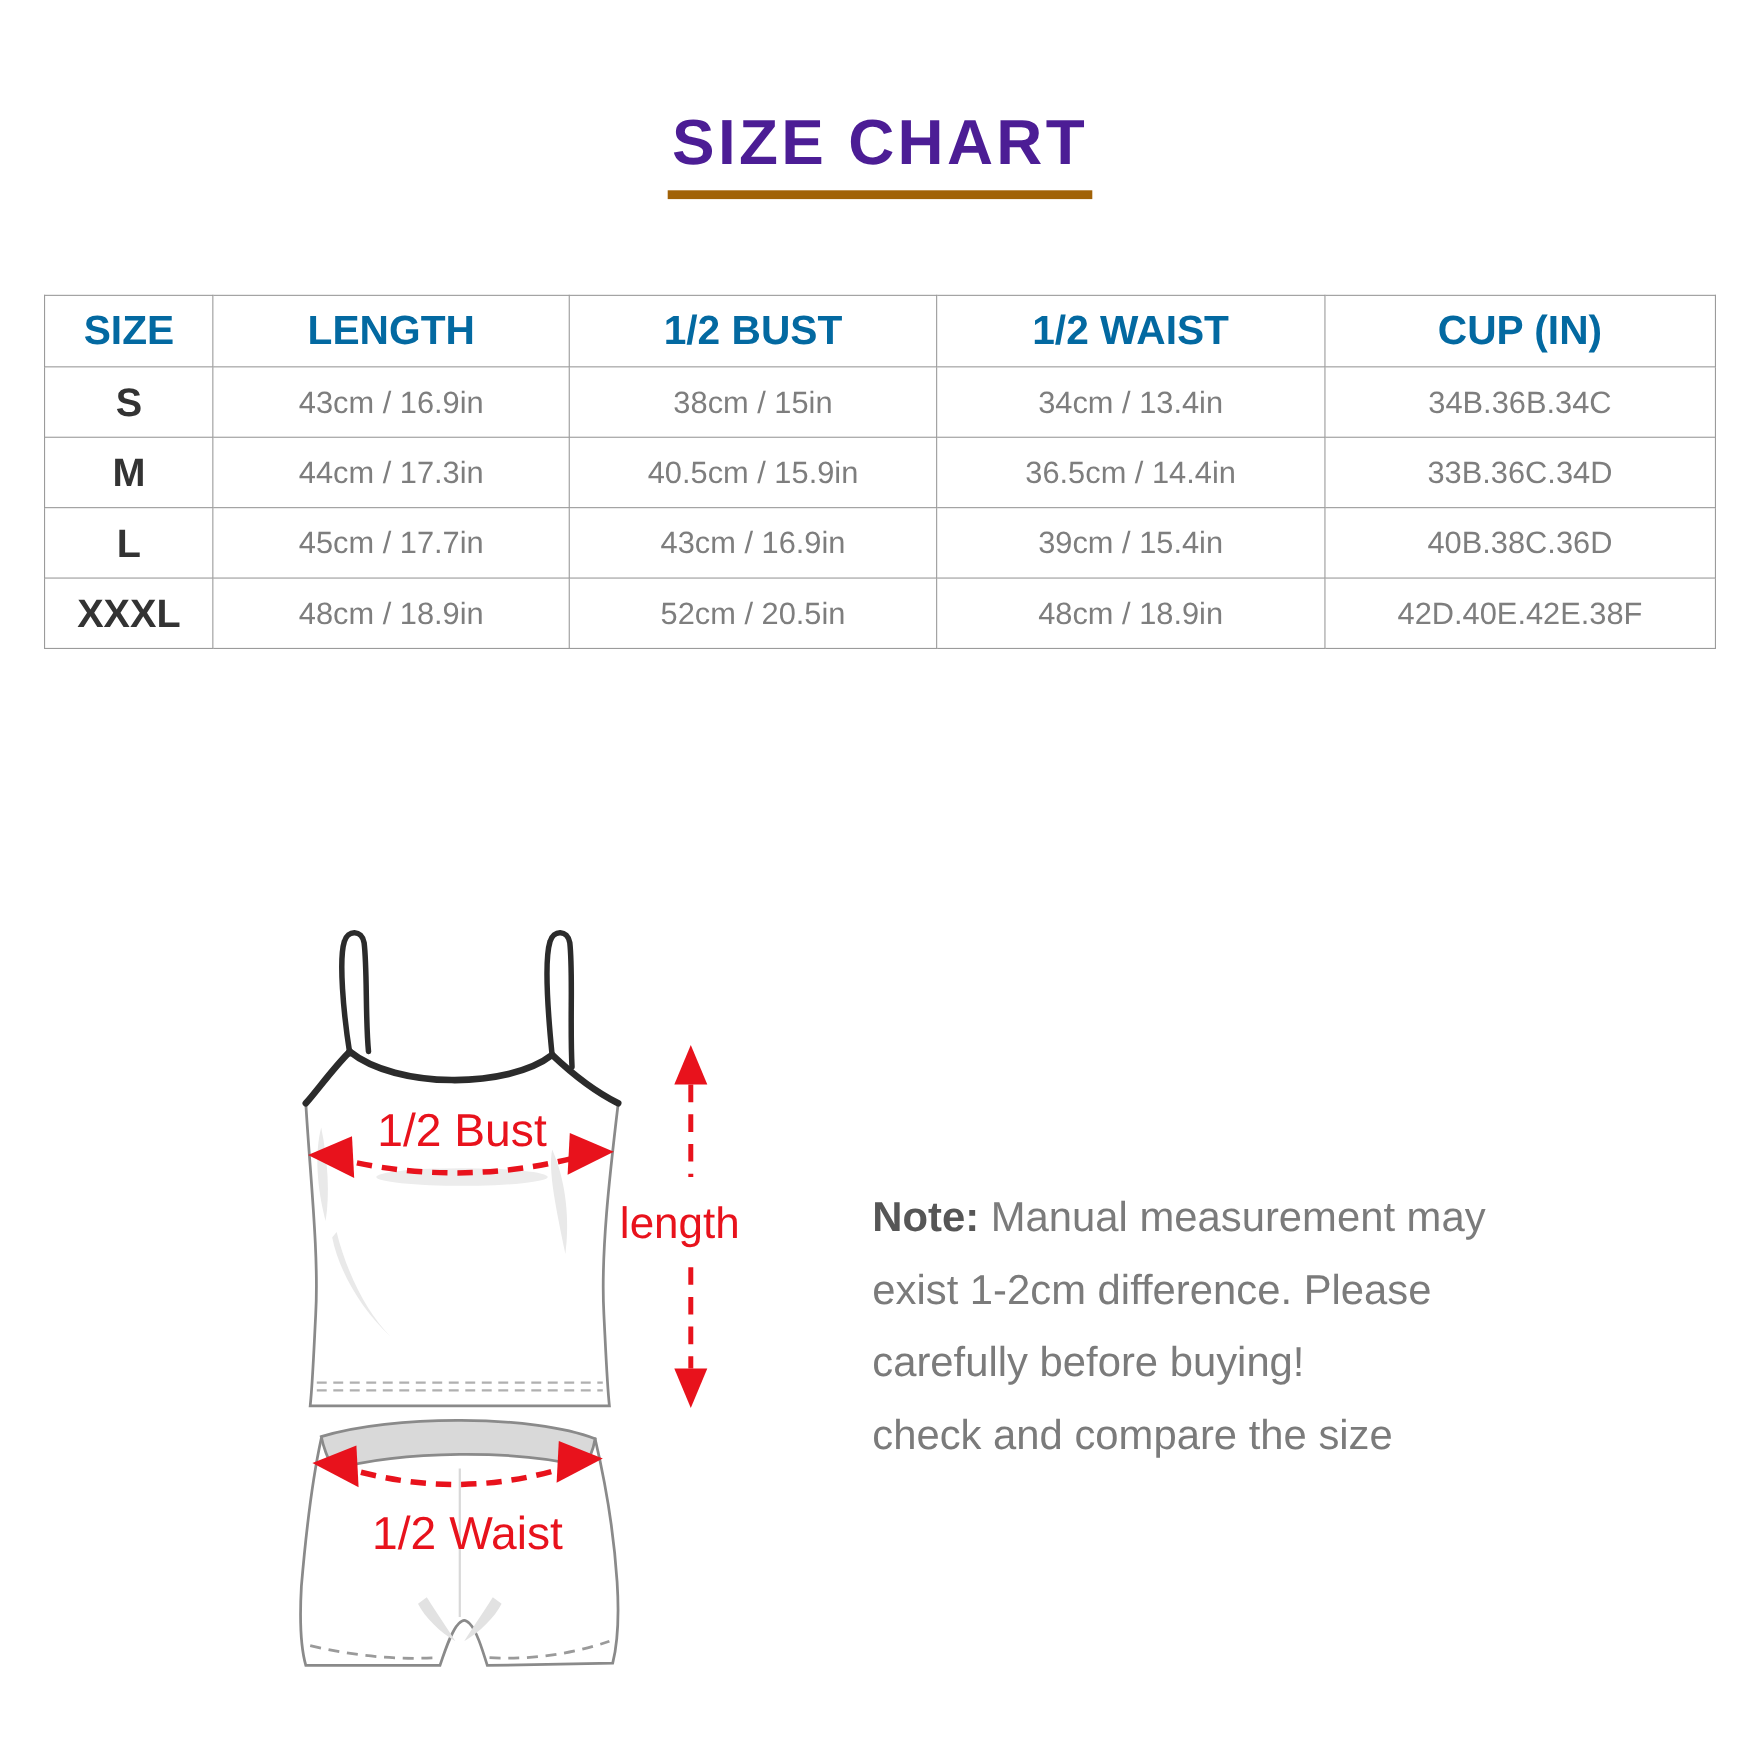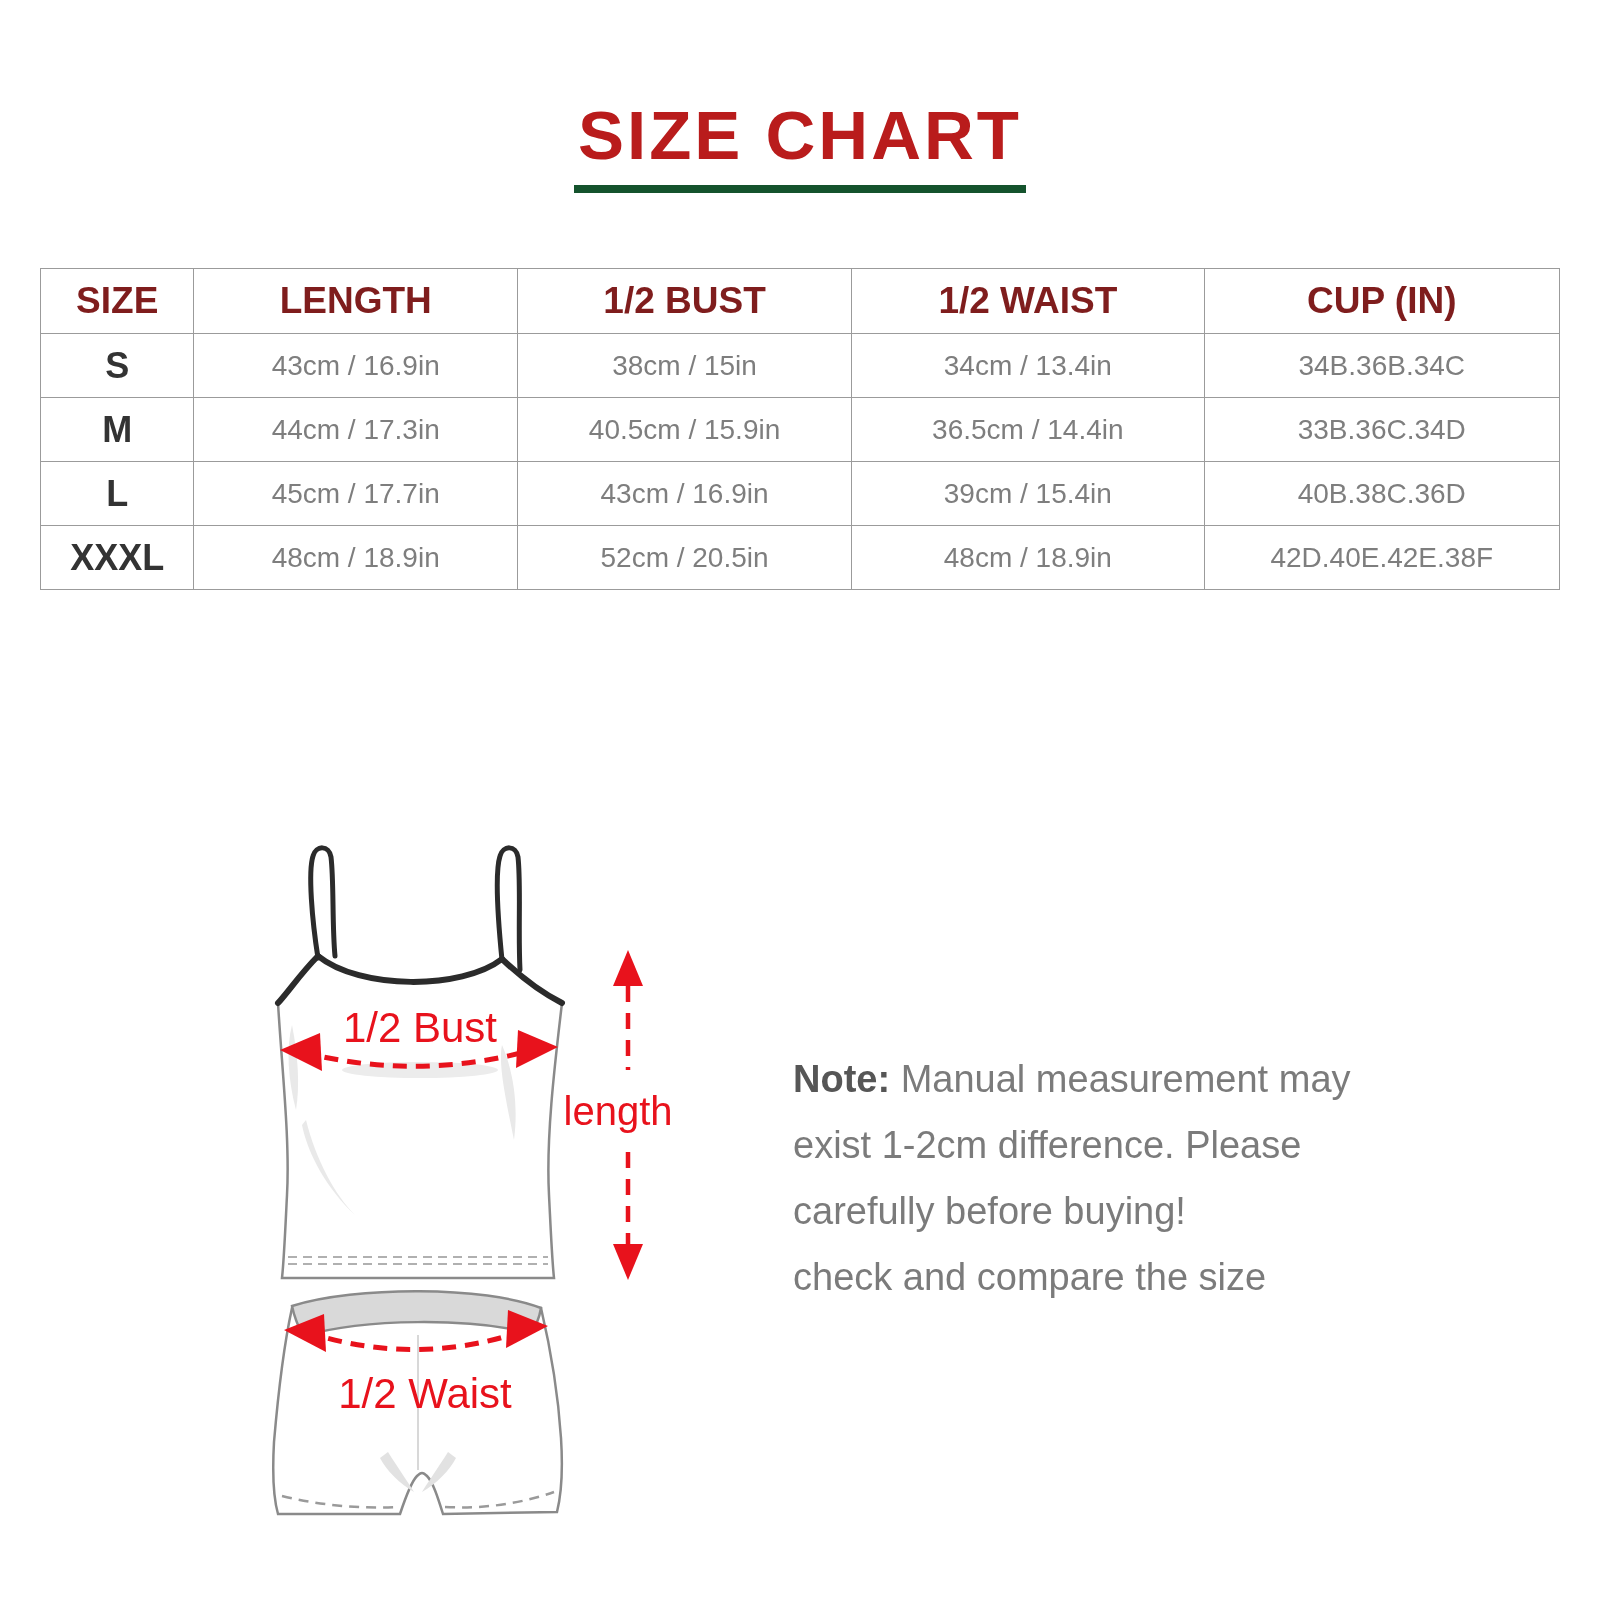--- a/index.html
+++ b/index.html
@@ -1,40 +1,40 @@
 <!DOCTYPE html>
 <html><head>
 <meta charset="utf-8">
 <style>
   html,body{margin:0;padding:0;background:#fff;}
   .canvas{position:relative;width:1600px;height:1600px;background:#ffffff;overflow:hidden;
           font-family:"Liberation Sans",sans-serif;}
 
   
   .title-wrap{position:absolute;left:0;top:96px;width:1600px;text-align:center;}
-  .title{display:inline-block;font-size:69px;font-weight:bold;letter-spacing:3px;
-         color:#b91c1c;border-bottom:8px solid #14532d;padding:0 4px 10px 4px;}
+  .title{display:inline-block;font-size:58px;font-weight:bold;letter-spacing:3px;
+         color:#4c1d95;border-bottom:8px solid #a16207;padding:0 4px 10px 4px;}
 
   
   table.size-table{position:absolute;left:40px;top:268px;width:1520px;
                    border-collapse:collapse;table-layout:fixed;}
   table.size-table th,table.size-table td{border:1px solid #9b9b9b;text-align:center;
                    vertical-align:middle;padding:0;}
-  table.size-table th{height:64px;font-size:37px;font-weight:bold;color:#7f1d1d;border-radius:31px;}
+  table.size-table th{height:64px;font-size:37px;font-weight:bold;color:#0369a1;border-radius:31px;}
   table.size-table td{height:63px;font-size:28px;color:#7e7e7e;font-weight:normal;}
   table.size-table td.size-cell{font-size:36px;font-weight:bold;color:#333333;}
 
   
   .diagram-svg{position:absolute;left:240px;top:820px;width:480px;height:740px;}
   .diagram-svg text{font-family:"Liberation Sans",sans-serif;}
   .measure-label{font-size:42px;}
   .length-label{font-size:40px;}
 
   
-  .note-block{position:absolute;left:793px;top:1046px;width:640px;
+  .note-block{position:absolute;left:793px;top:1074px;width:640px;
               font-size:38px;line-height:66px;color:#7b7b7b;}
   .note-prefix{font-weight:bold;color:#565656;}
 </style>
 </head>
 <body>
 
 <div class="canvas">
 
   <div class="title-wrap">
     <span class="title">SIZE CHART</span>

